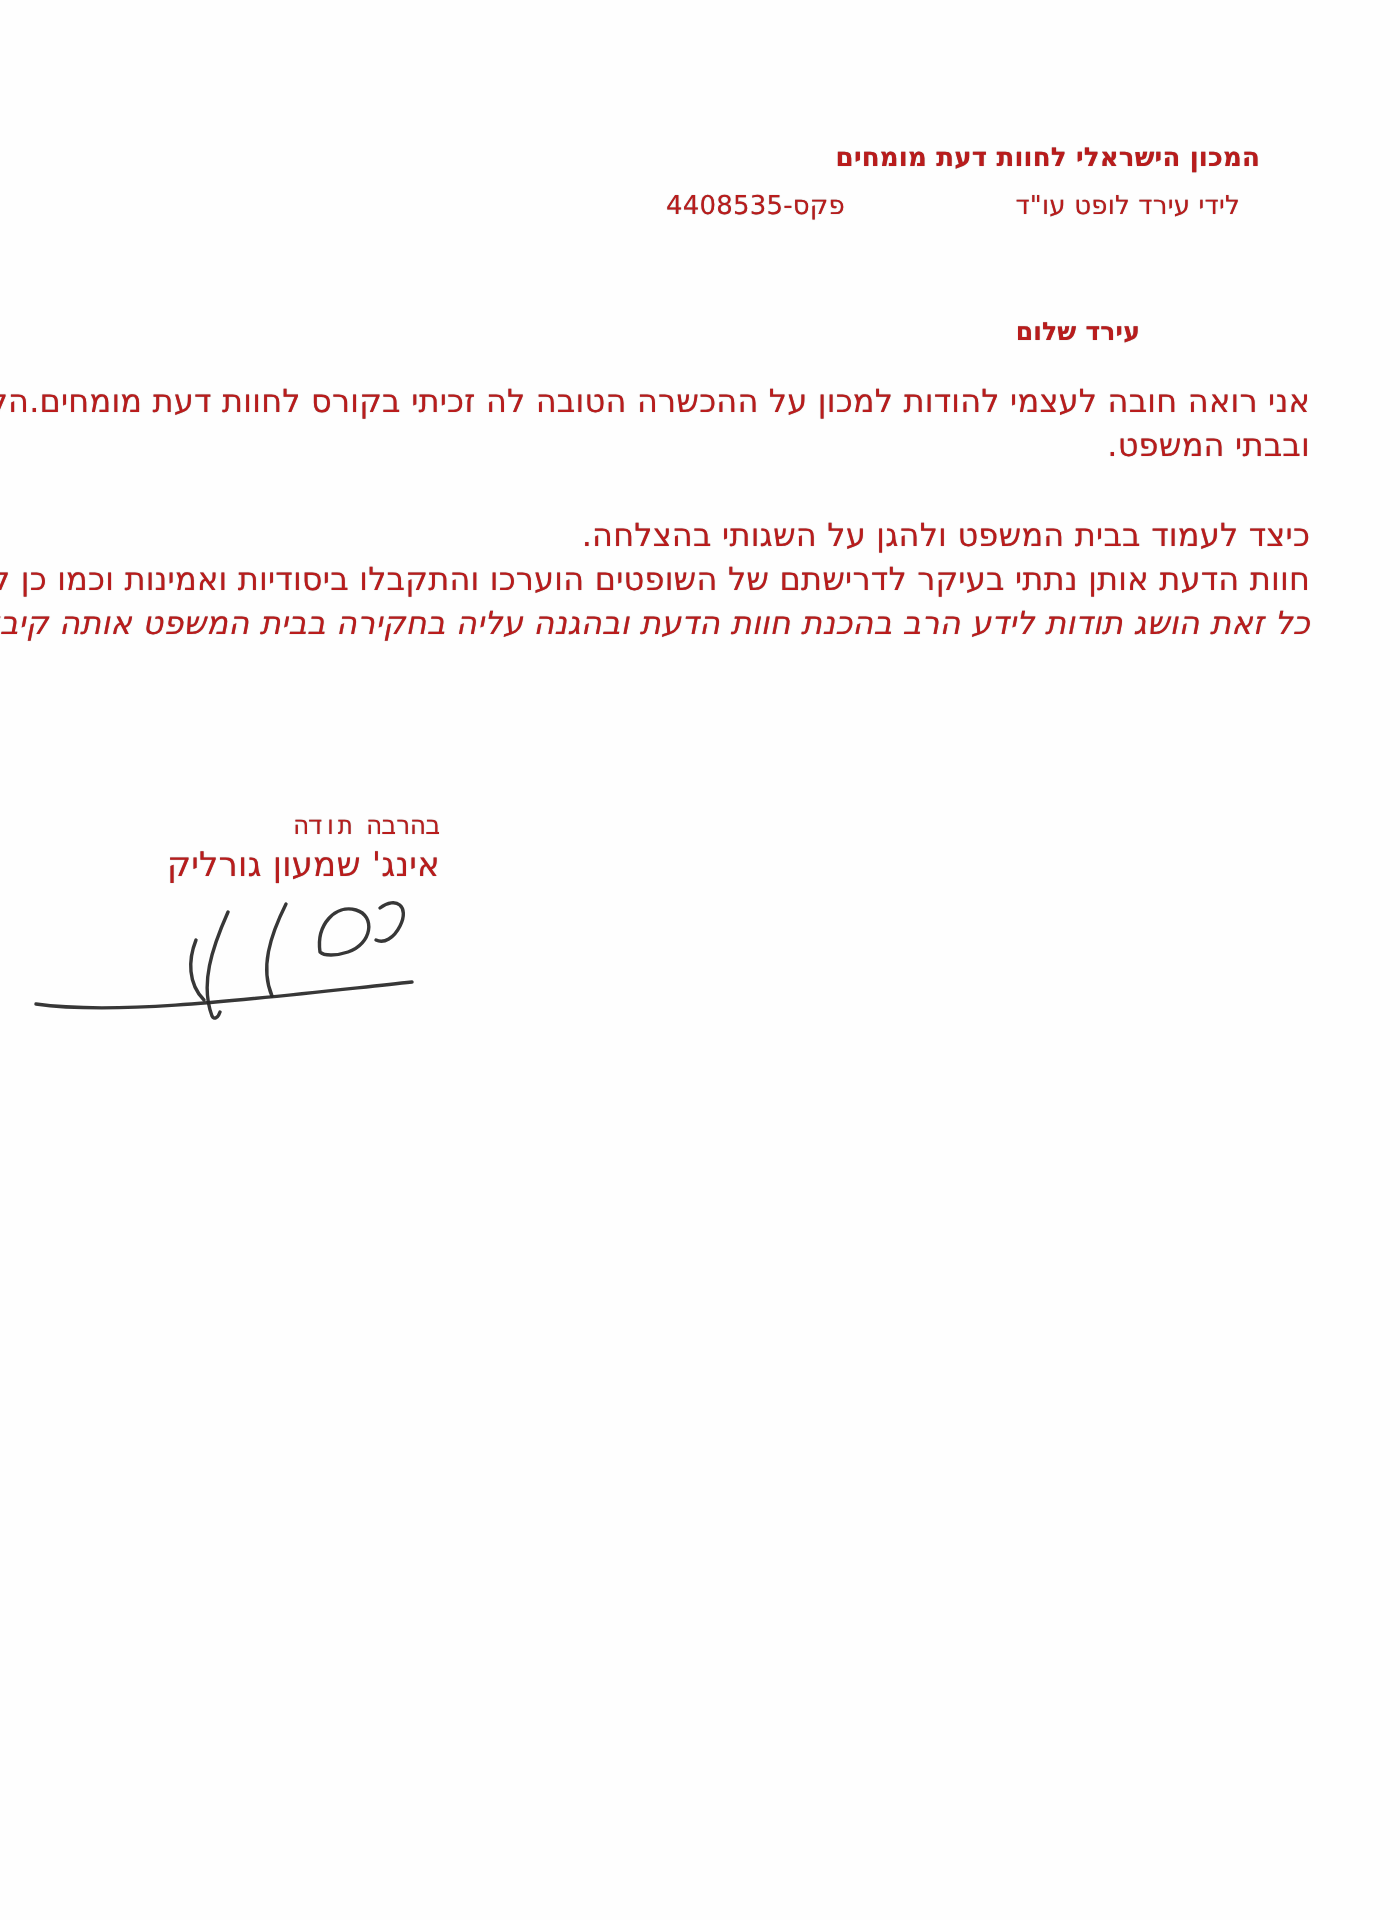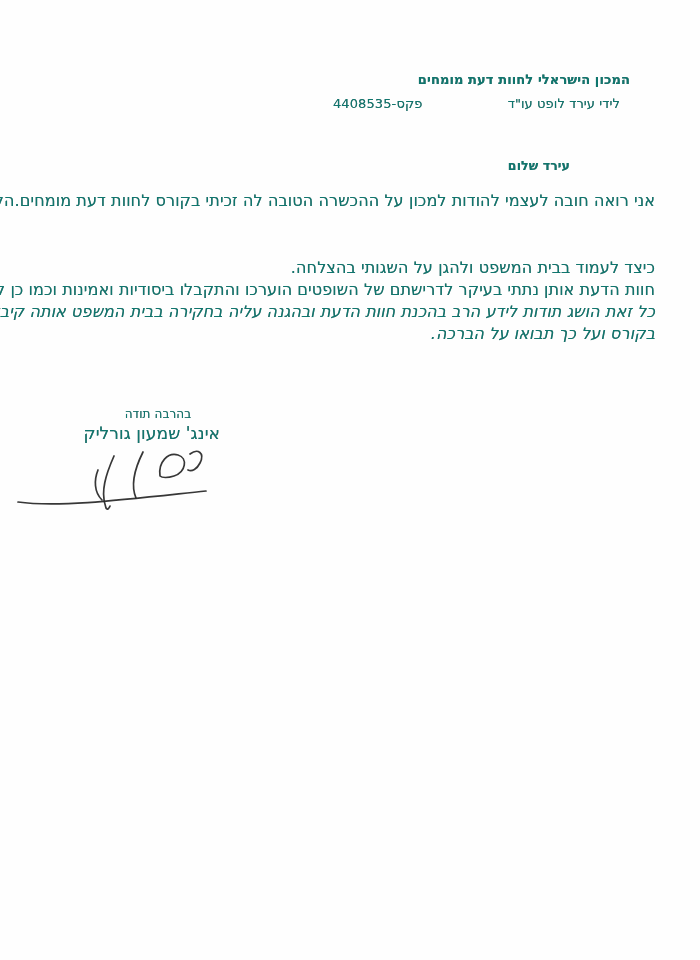--- a/index.html
+++ b/index.html
@@ -7,24 +7,25 @@
     position:relative;
     width:700px;height:960px;
     margin:0 auto;
     background:#fefefe;
     font-family:"DejaVu Sans", sans-serif;
     color:#1f1f1f;
     direction:rtl;
     overflow:hidden;
   }
   .scan-text{
-    color:#0f766e;
+    color:#b91c1c;
     text-shadow:0 0 .4px rgba(30,30,30,.55);
     letter-spacing:.1px;
     white-space:nowrap;
+    text-align:right;
   }
   .org-line{
     position:absolute;top:72px;right:70px;
     font-size:13px;font-weight:600;
   }
   .addr-row{
     position:absolute;top:96px;right:80px;width:287px;
     display:flex;justify-content:space-between;
     font-size:13px;
   }
@@ -38,21 +39,21 @@
     text-align:right;
   }
   .par-1{top:190px;}
   .par-2{top:257px;}
   .par-3{top:301px;font-style:italic;}
   .body-line{white-space:nowrap;}
   .closing{
     position:absolute;top:407px;left:96px;width:124px;
     text-align:center;
   }
-  .closing .thanks{font-size:12px;display:block;}
+  .closing .thanks{font-size:12px;display:block;font-family:Liberation Mono, monospace;}
   .closing .name{font-size:17px;display:block;margin-top:2px;}
   .signature{
     position:absolute;top:446px;left:10px;
     width:200px;height:64px;
   }
   .signature svg{display:block;width:100%;height:100%;}
   .signature path{
     fill:none;stroke:#262626;stroke-width:1.7;
     stroke-linecap:round;opacity:.92;
   }
@@ -66,30 +67,30 @@
 
   <div class="addr-row">
     <span class="scan-text">לידי עירד לופט עו"ד</span>
     <span class="scan-text">פקס-4408535</span>
   </div>
 
   <div class="salutation scan-text">עירד שלום</div>
 
   <div class="body-par par-1">
     <div class="body-line scan-text">אני רואה חובה לעצמי להודות למכון על ההכשרה הטובה לה זכיתי בקורס לחוות דעת מומחים.הקורס</div>
+    <div class="body-line scan-text">ובבתי המשפט.</div>
   </div>
 
   <div class="body-par par-2">
     <div class="body-line scan-text">כיצד לעמוד בבית המשפט ולהגן על השגותי בהצלחה.</div>
     <div class="body-line scan-text">חוות הדעת אותן נתתי בעיקר לדרישתם של השופטים הוערכו והתקבלו ביסודיות ואמינות וכמו כן למדתי</div>
   </div>
 
   <div class="body-par par-3">
     <div class="body-line scan-text">כל זאת הושג תודות לידע הרב בהכנת חוות הדעת ובהגנה עליה בחקירה בבית המשפט אותה קיבלתי</div>
-    <div class="body-line scan-text">בקורס ועל כך תבואו על הברכה.</div>
   </div>
 
   <div class="closing">
     <span class="thanks scan-text">בהרבה תודה</span>
     <span class="name scan-text">אינג' שמעון גורליק</span>
   </div>
 
   <div class="signature">
     <svg viewBox="0 0 200 64" xmlns="http://www.w3.org/2000/svg" aria-hidden="true">
 

